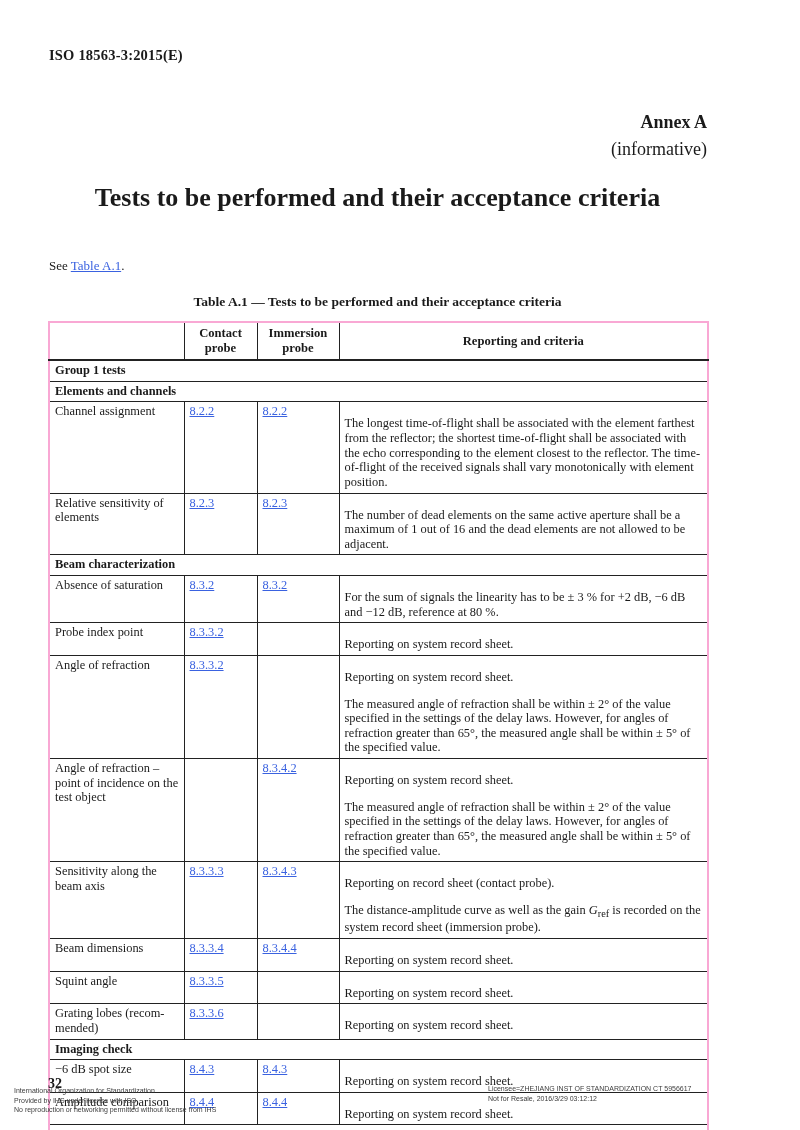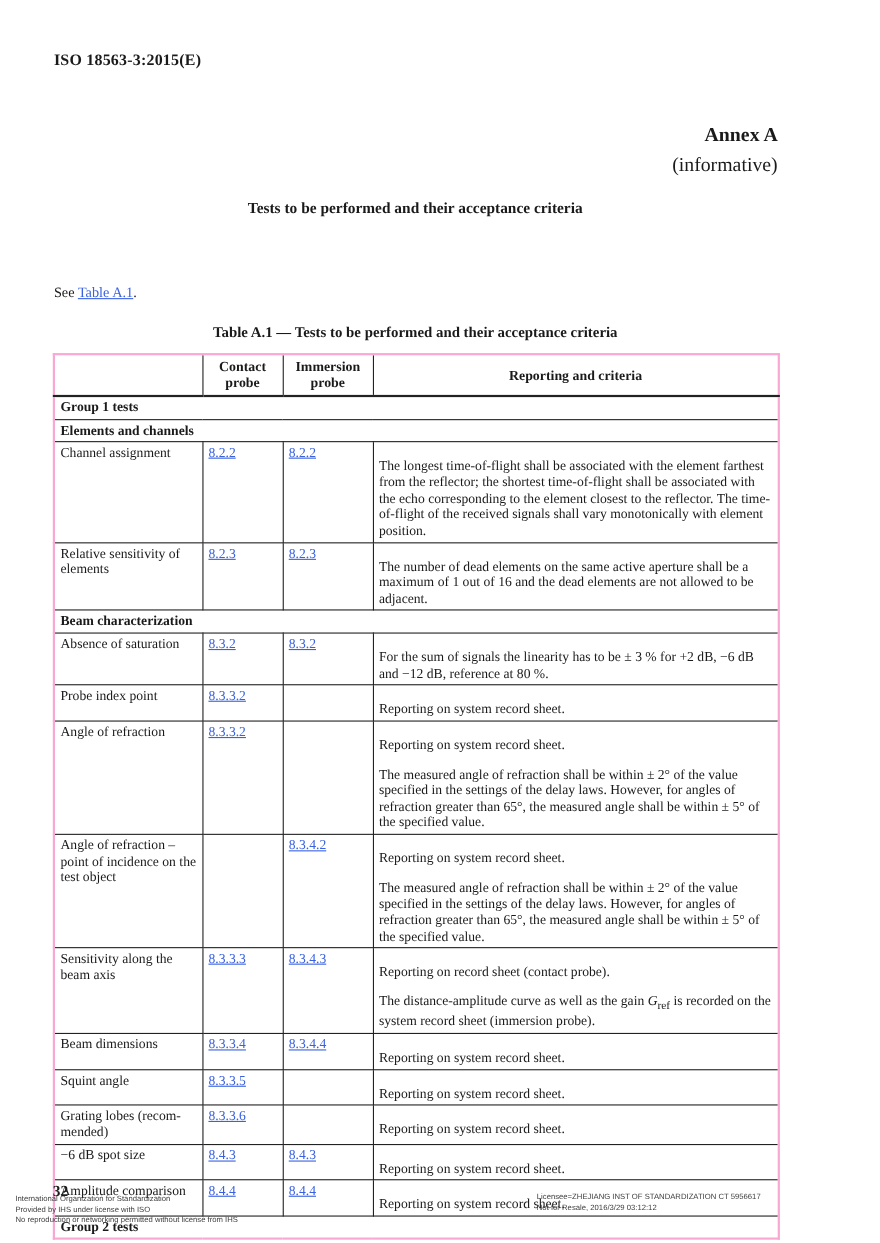--- a/index.html
+++ b/index.html
@@ -16,21 +16,21 @@
     position: absolute; left: 49px; top: 47px;
     font-size: 14.5px; font-weight: bold; letter-spacing: 0.2px;
   }
   .annex-block {
     position: absolute; left: 48px; top: 109px; width: 659px;
     text-align: right; font-size: 18px; line-height: 27px;
   }
   .annex-title { font-weight: bold; }
   .main-title {
     position: absolute; left: 48px; top: 183px; width: 659px;
-    text-align: center; font-size: 14px; font-weight: bold; font-family: Liberation Serif, serif;
+    text-align: center; font-size: 26px; font-weight: bold; font-family: Liberation Serif, serif;
   }
   .see-note {
     position: absolute; left: 49px; top: 258px;
     font-size: 13px;
   }
   a.xref, a.inline-link { color: var(--link); text-decoration: underline; cursor: pointer; }
   .caption {
     position: absolute; left: 48px; top: 294px; width: 659px;
     text-align: center; font-size: 13.5px; font-weight: bold;
   }
@@ -202,20 +202,23 @@
         </tr>
         <tr>
           <td class="name-cell">Grating lobes (recom­mended)</td>
           <td class="ref-cell"><a class="xref" href="#">8.3.3.6</a></td>
           <td class="ref-cell"></td>
           <td class="crit-cell">
             <p>Reporting on system record sheet.</p>
           </td>
         </tr>
         <tr>
+          <td class="section-cell" colspan="4">Imaging check</td>
+        </tr>
+        <tr>
           <td class="name-cell">−6 dB spot size</td>
           <td class="ref-cell"><a class="xref" href="#">8.4.3</a></td>
           <td class="ref-cell"><a class="xref" href="#">8.4.3</a></td>
           <td class="crit-cell">
             <p>Reporting on system record sheet.</p>
           </td>
         </tr>
         <tr>
           <td class="name-cell">Amplitude compar­ison</td>
           <td class="ref-cell"><a class="xref" href="#">8.4.4</a></td>

